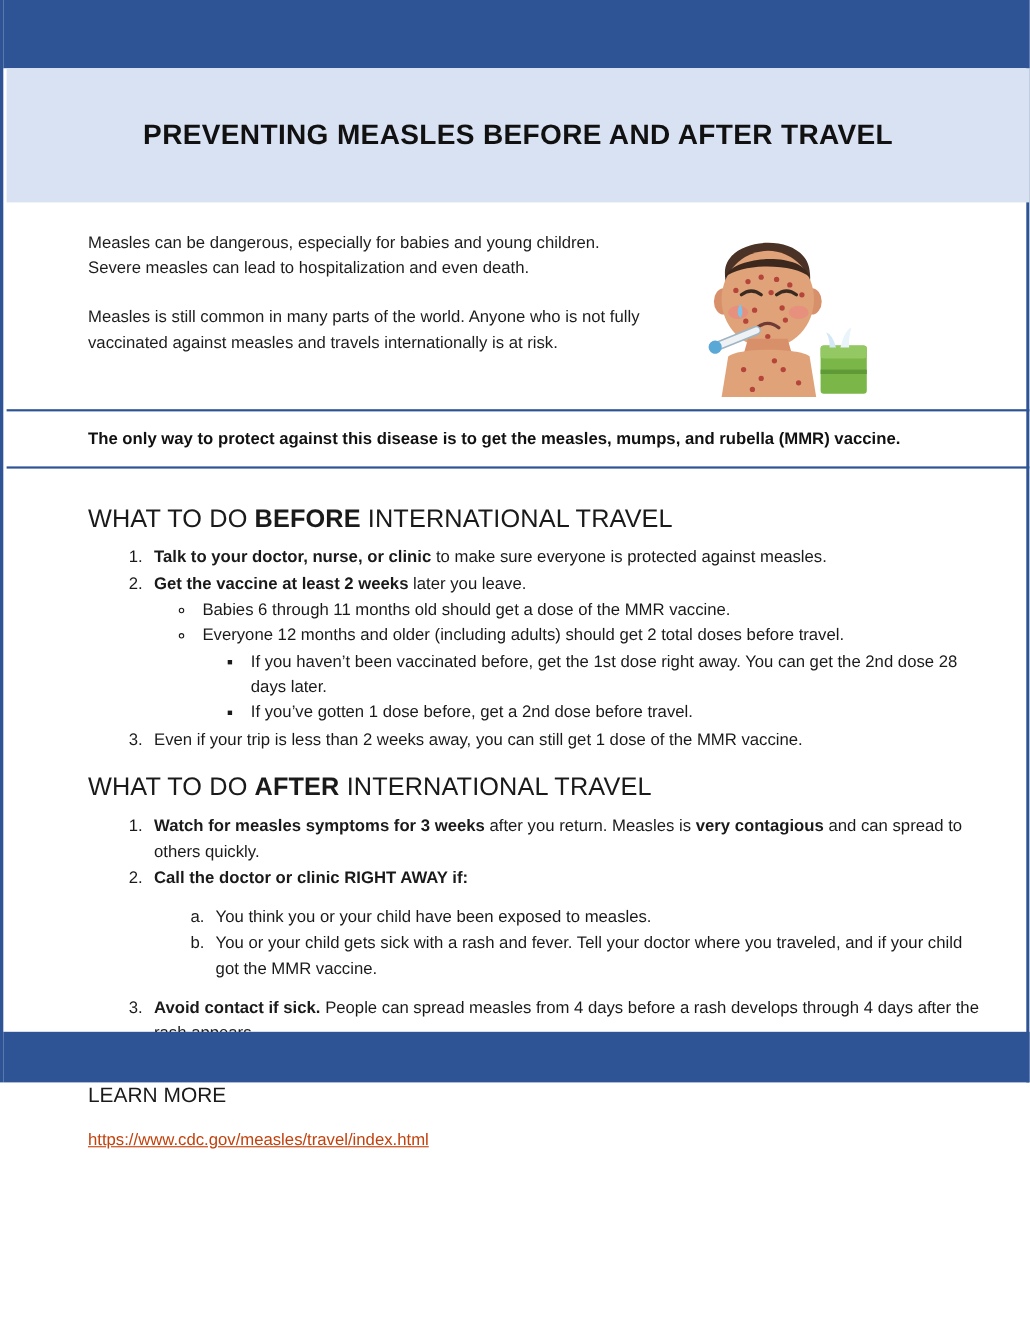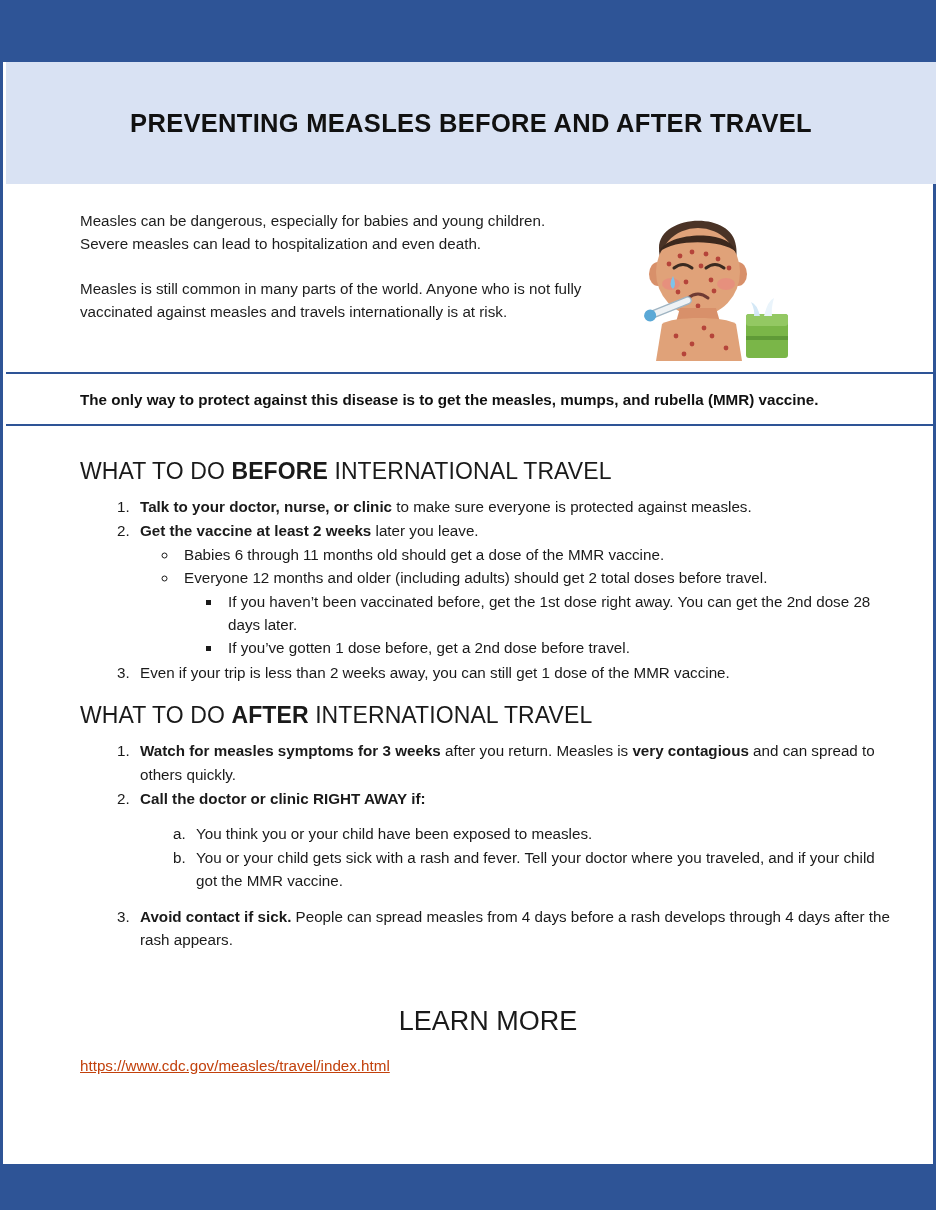--- a/index.html
+++ b/index.html
@@ -10,21 +10,21 @@
     width: 936px;
     height: 1210px;
     background: #ffffff;
     font-family: "Liberation Sans", sans-serif;
     color: #1a1a1a;
     position: relative;
     overflow: hidden;
   }
   .page {
     width: 936px;
-    height: 1210px;
+    height: 984px;
     position: relative;
     box-sizing: border-box;
     border-left: 3px solid #2e5496;
     border-right: 3px solid #2e5496;
     background: #ffffff;
   }
   .top-bar {
     position: absolute;
     top: 0;
     left: 0;
@@ -166,25 +166,24 @@
     padding-left: 38px;
     list-style-type: lower-alpha;
   }
   ol.alpha > li {
     font-size: 15.2px;
     line-height: 1.54;
     padding-left: 6px;
   }
   .b { font-weight: bold; }
   h2.learn-more {
-    margin: 54px 0 20px 0;
-    font-size: 27px;
+    margin: 34px 0 20px 0;
+    font-size: 19px;
     font-weight: normal;
     color: #1a1a1a;
-    text-align: center;
   }
   a.link {
     font-size: 15.2px;
     color: #c2410c;
   }
 </style>
 </head>
 <body>
 
 <div class="page">

